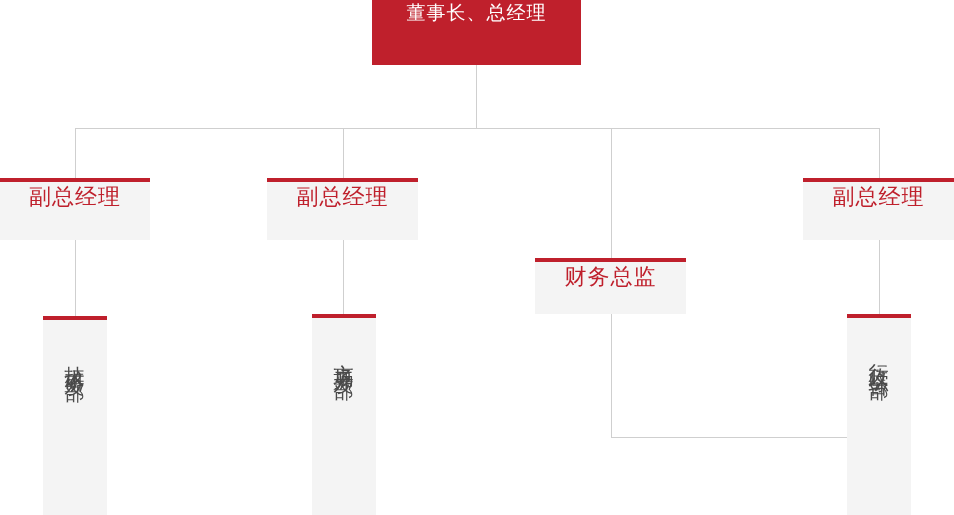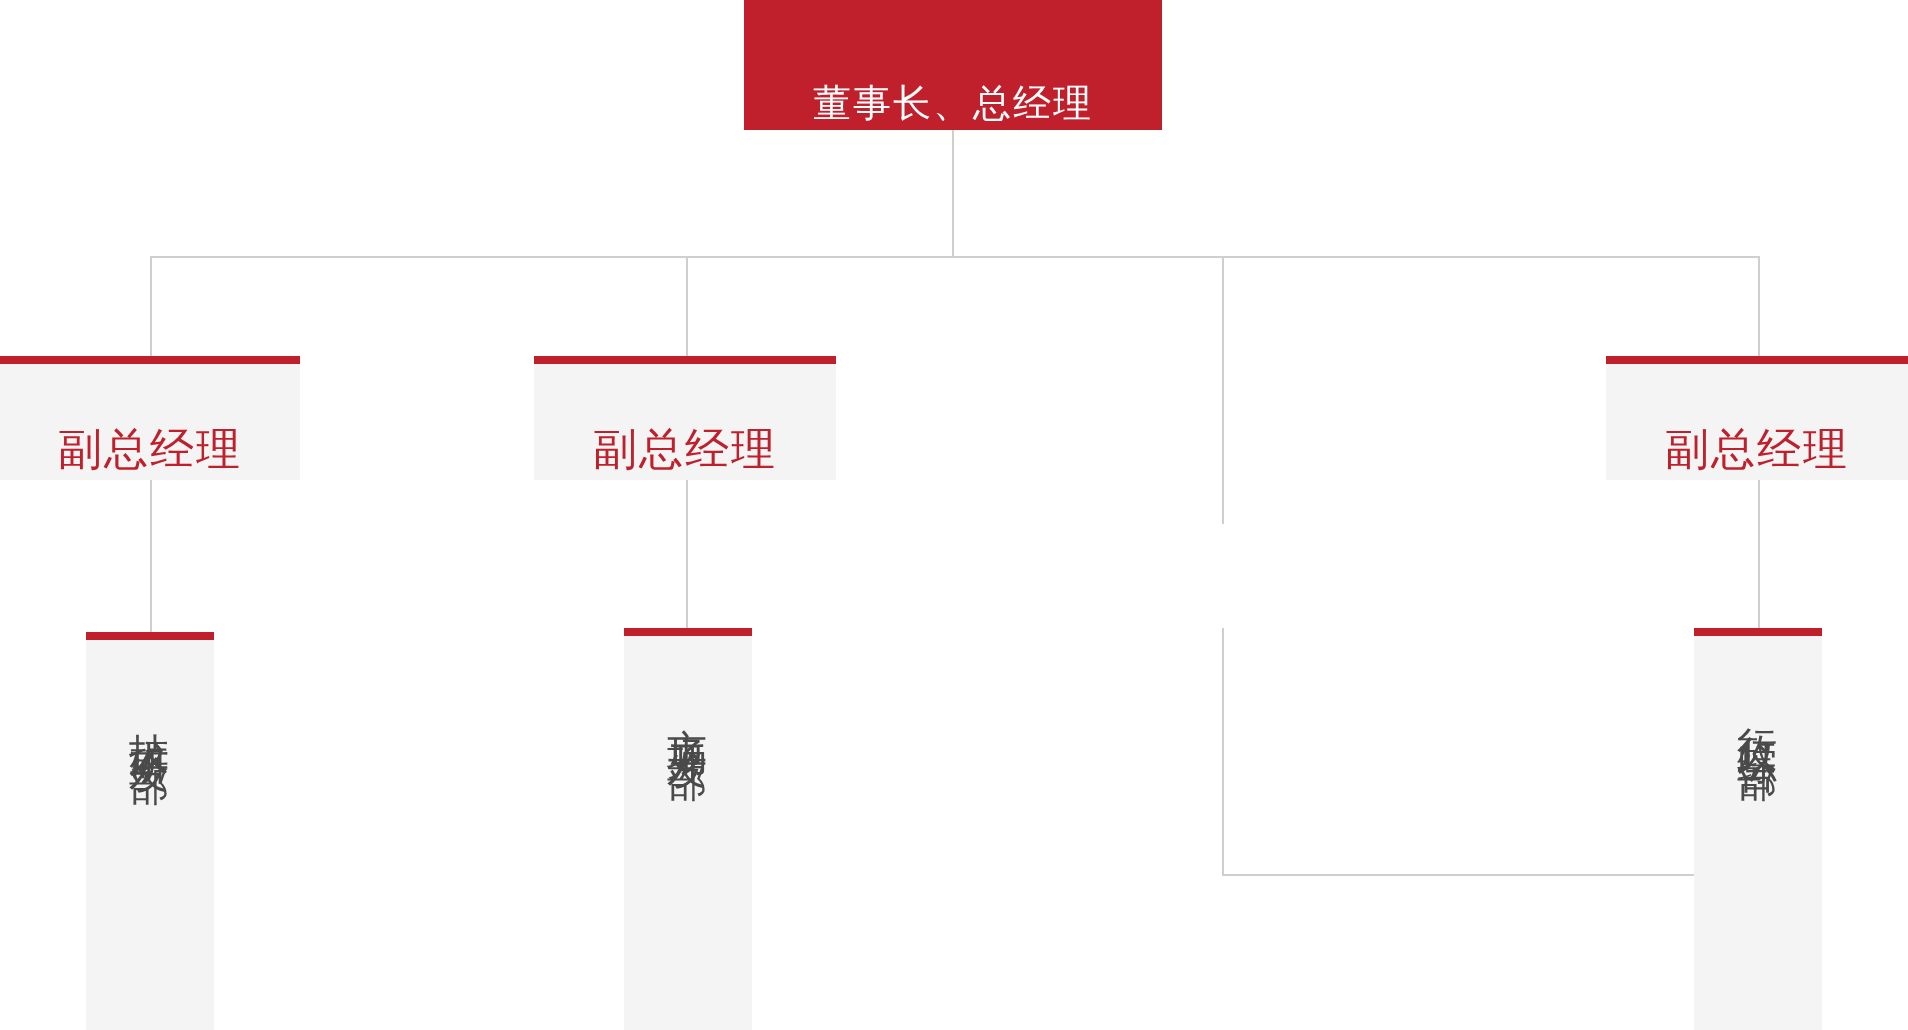--- a/index.html
+++ b/index.html
@@ -24,21 +24,21 @@
     background: #cfcfcf;
   }
   .line.v { width: 1px; }
   .line.h { height: 1px; }
 
   
   .box {
     position: absolute;
     box-sizing: border-box;
     display: flex;
-    align-items: flex-end;
+    align-items: flex-start;
     justify-content: center;
   }
 
   
   .box-top {
     background: #bf202c;
     color: #ffffff;
     font-size: 19px;
     letter-spacing: 1px;
     font-weight: normal;
@@ -106,20 +106,23 @@
   </div>
 
   <div class="box box-mgr" style="left:267px; top:178px; width:151px; height:62px;">
     <span>副总经理</span>
   </div>
 
   <div class="box box-mgr" style="left:803px; top:178px; width:151px; height:62px;">
     <span>副总经理</span>
   </div>
 
+  <div class="box box-mgr" style="left:535px; top:258px; width:151px; height:56px;">
+    <span>财务总监</span>
+  </div>
 
   <div class="box box-dept" style="left:43px; top:316px; width:64px; height:199px;">
     <span class="vtext">技术研发部</span>
   </div>
 
   <div class="box box-dept" style="left:312px; top:314px; width:64px; height:201px;">
     <span class="vtext">市场开发部</span>
   </div>
 
   <div class="box box-dept" style="left:847px; top:314px; width:64px; height:201px;">

